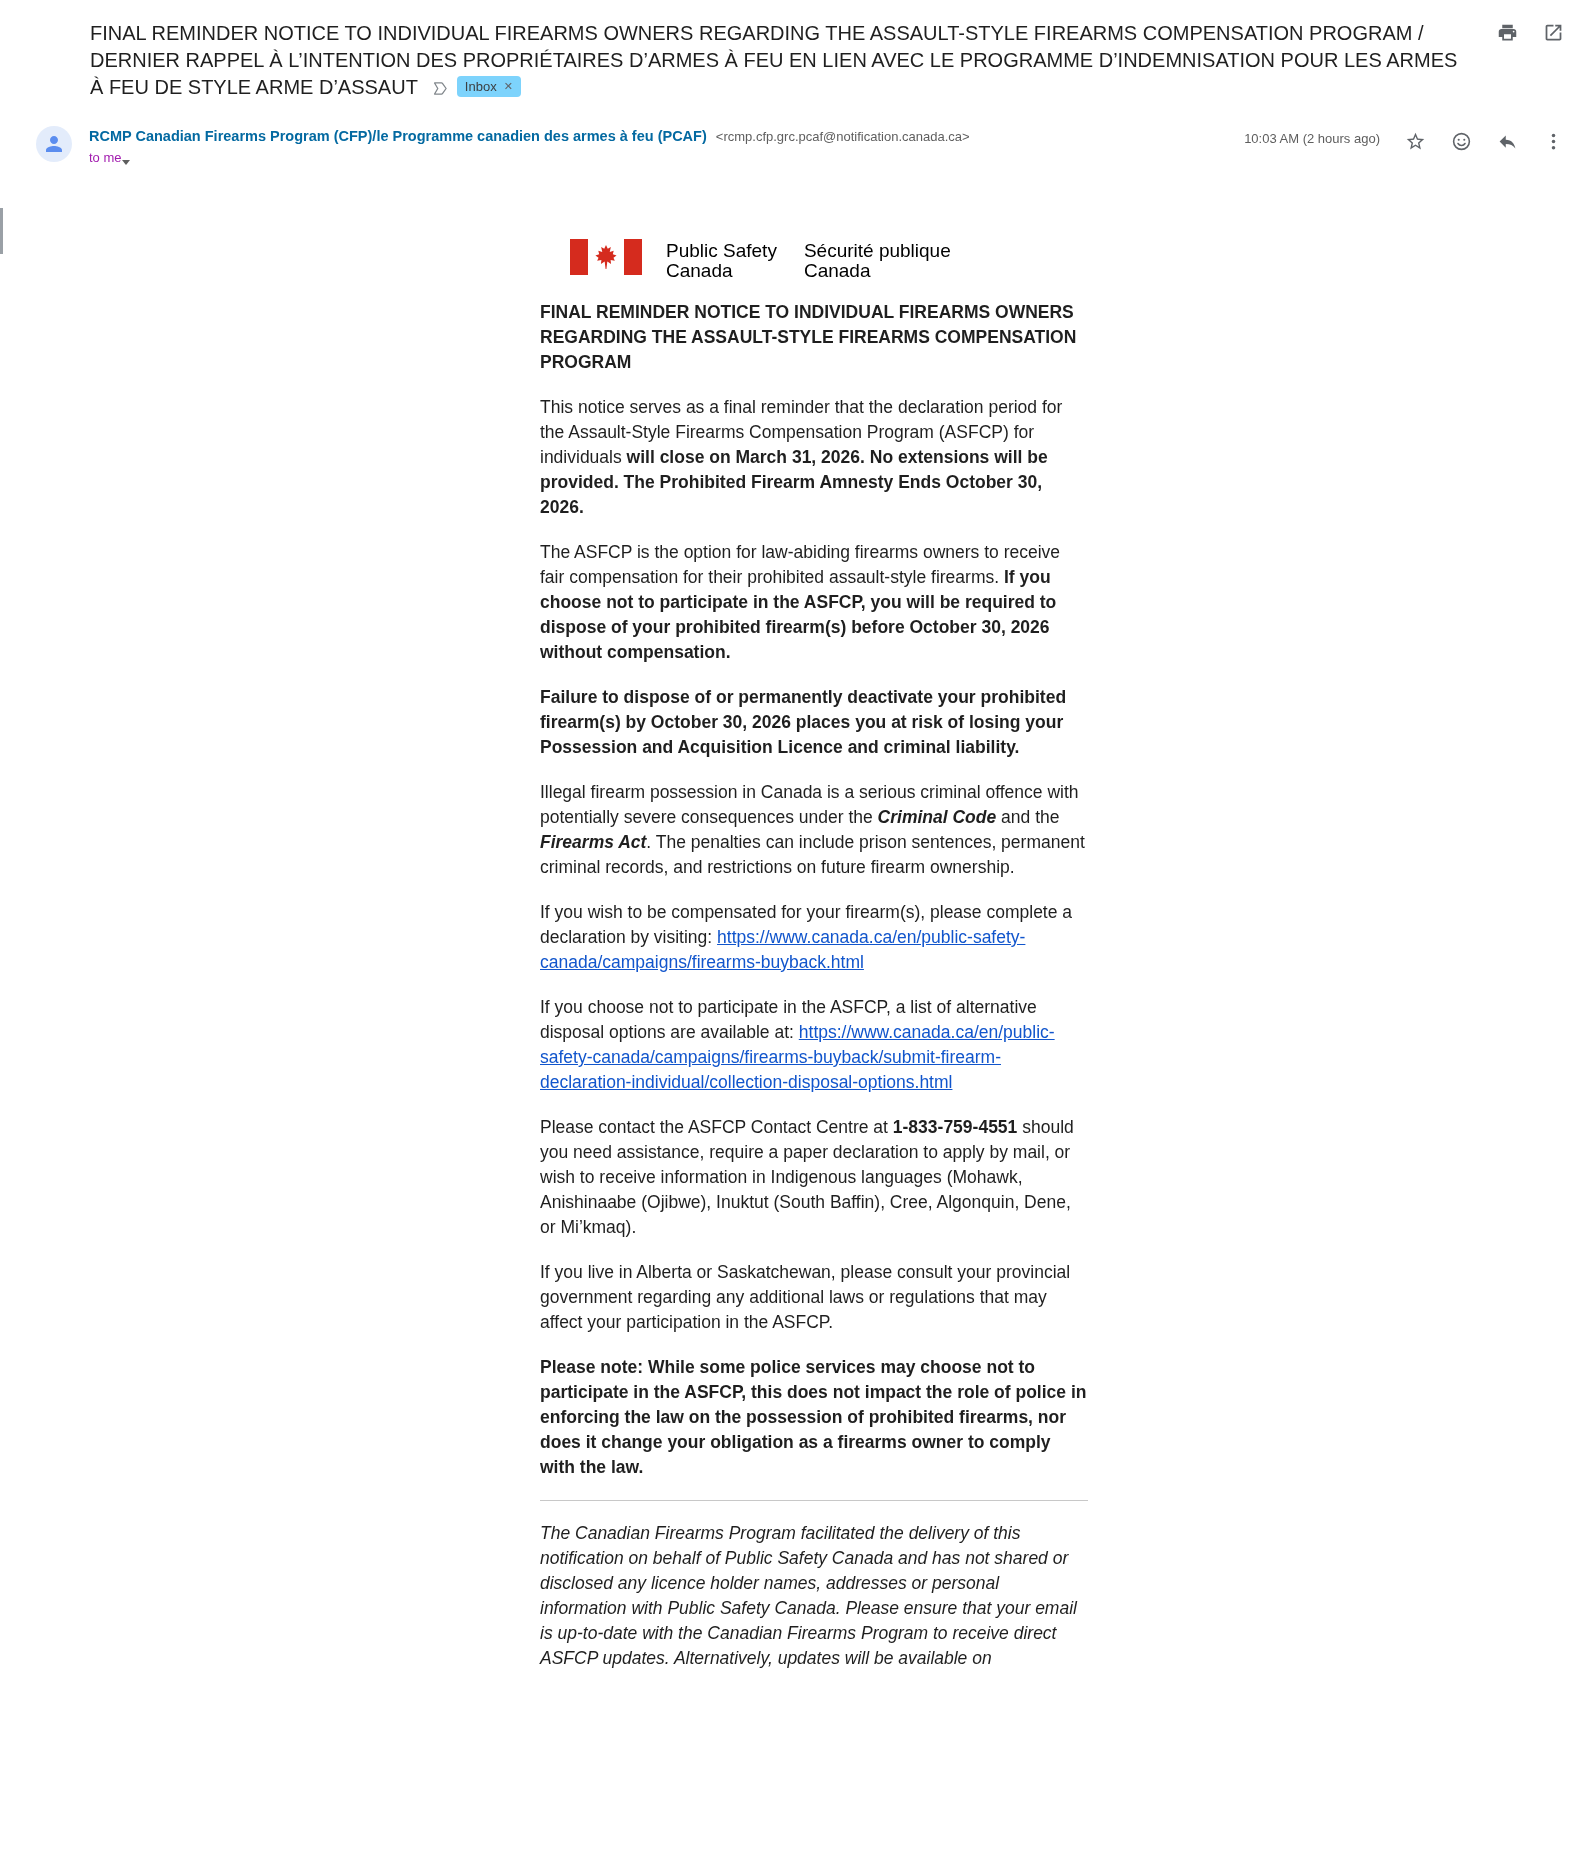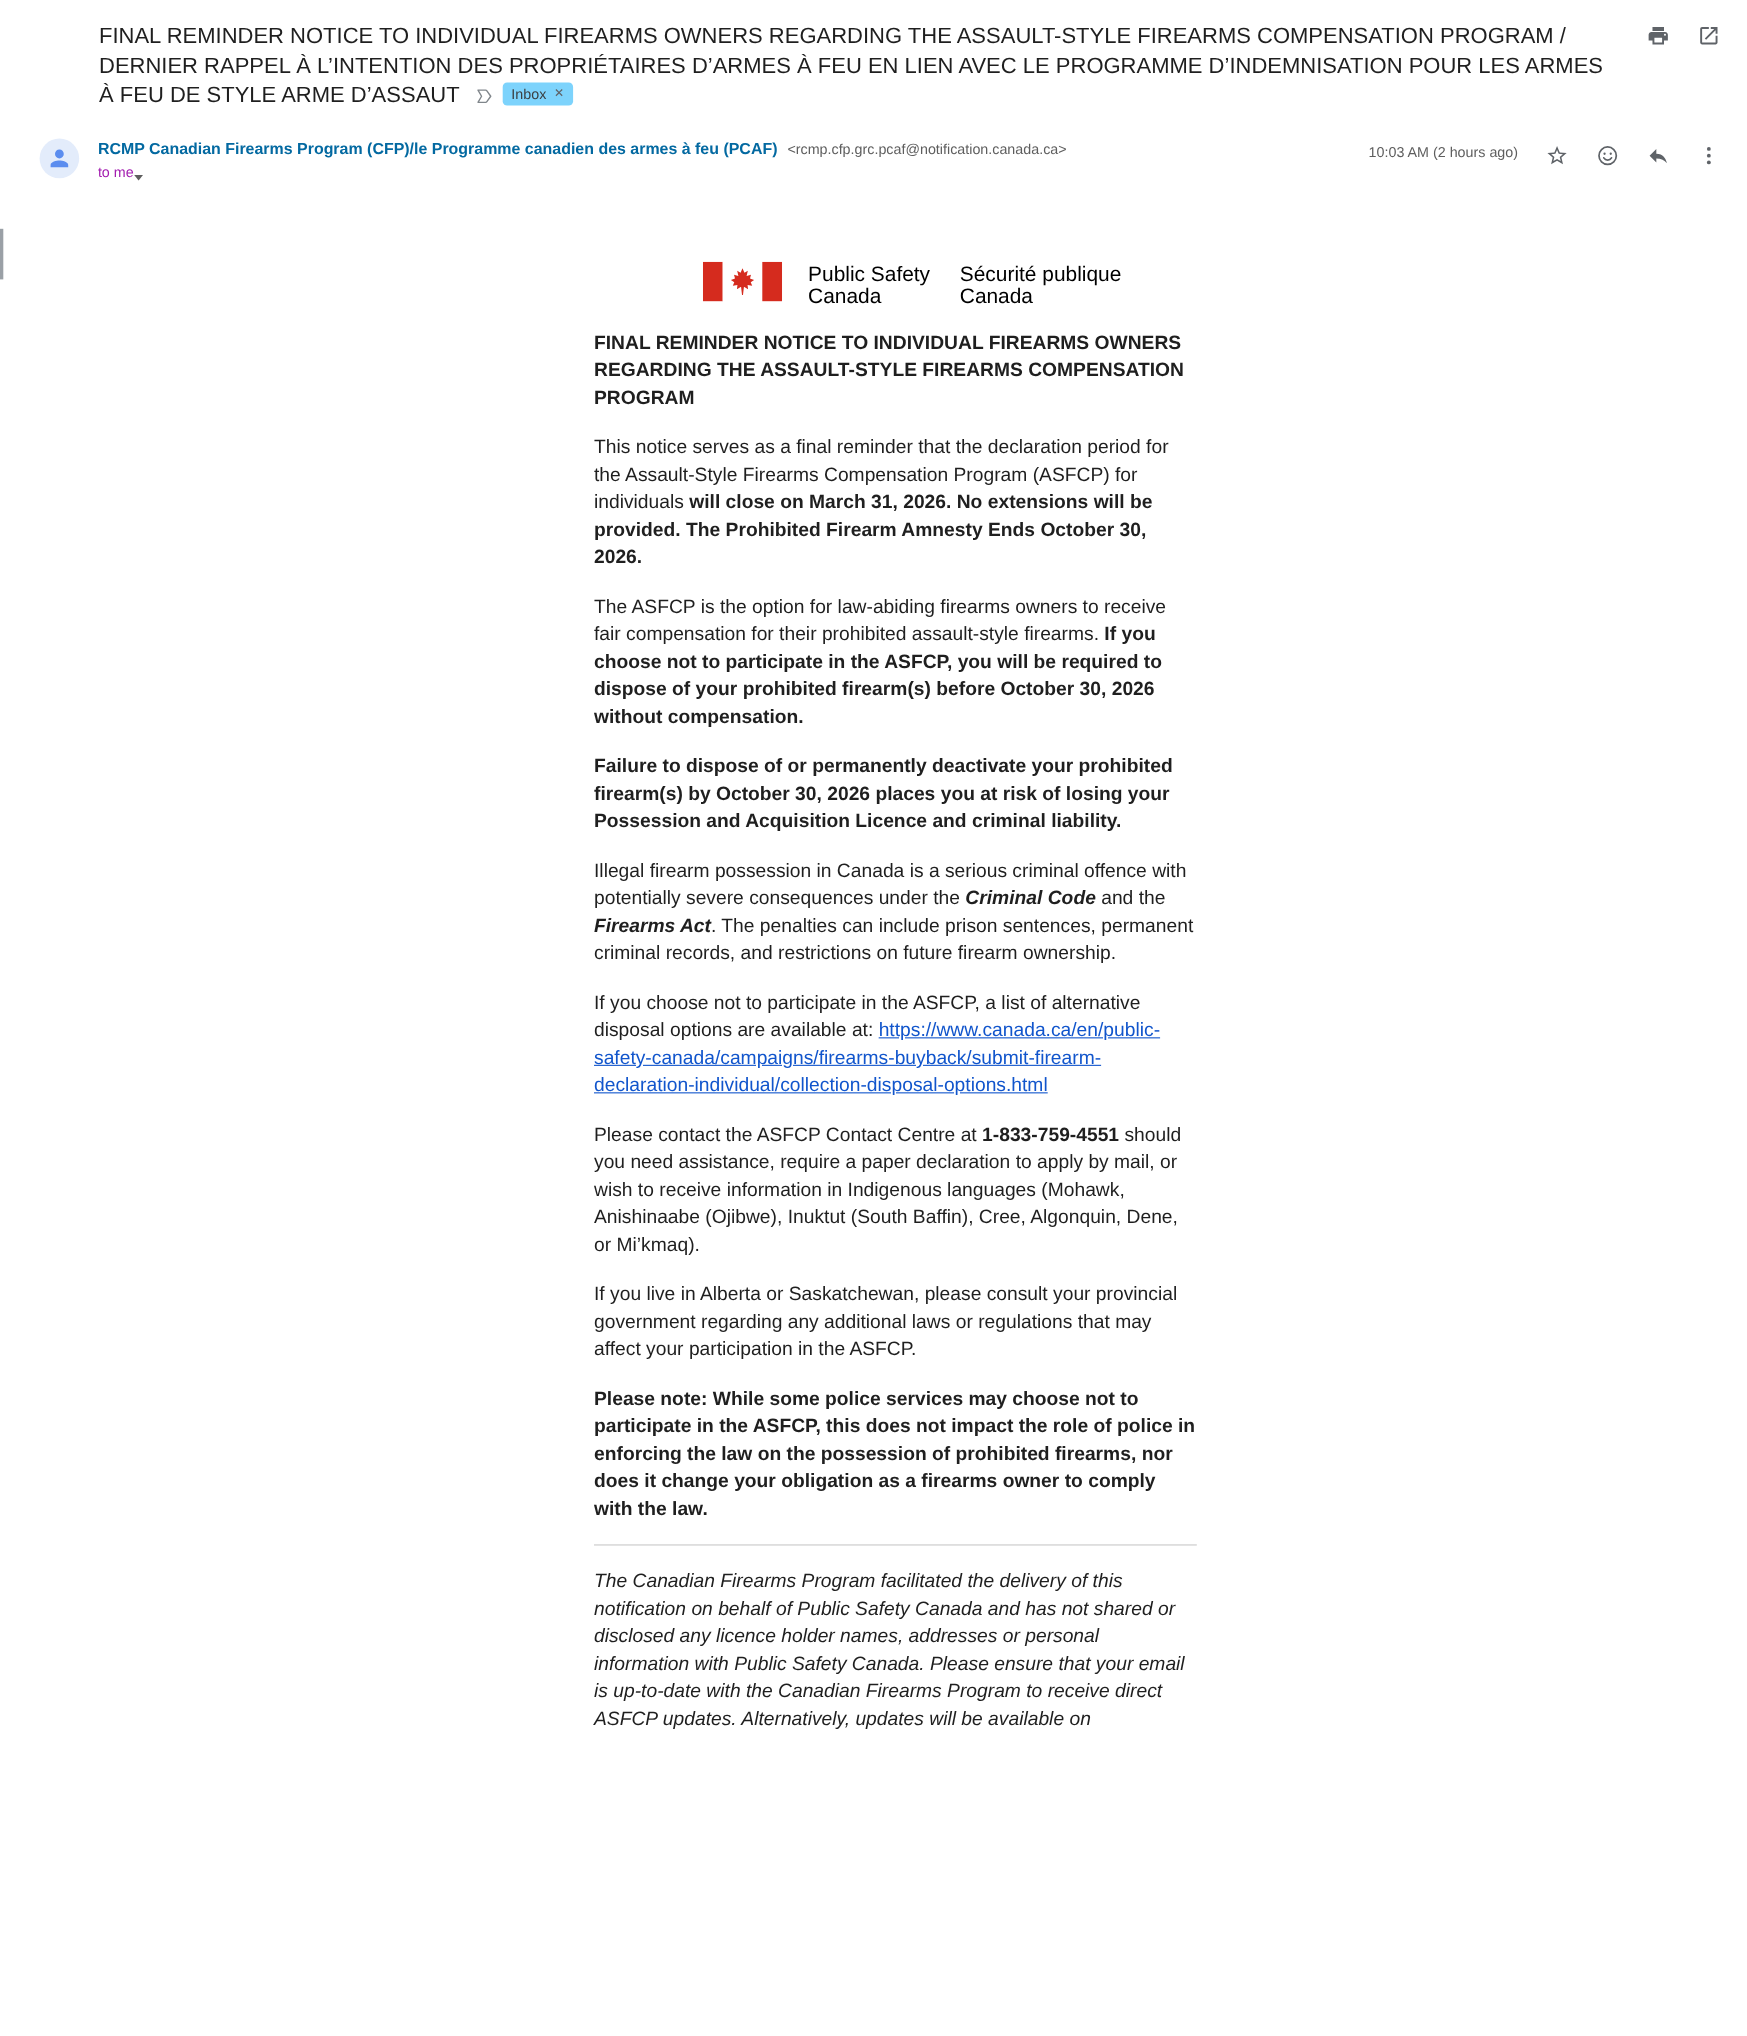--- a/index.html
+++ b/index.html
@@ -27,21 +27,21 @@
   .sender-name { font-weight:700; color:#0369a1; }
   .sender-email { font-size:13px; color:#5e5e5e; margin-left:5px; }
   .to-line { font-size:13px; color:#a21caf; margin-top:4px; display:flex; align-items:flex-end; gap:0; cursor:pointer; width:max-content; }
   .caret { width:0; height:0; border-left:4px solid transparent; border-right:4px solid transparent; border-top:5px solid #5e5e5e; }
   .meta { display:flex; align-items:flex-start; gap:25px; padding-top:5px; color:#5f6368; }
   .timestamp { font-size:13px; color:#5e5e5e; white-space:nowrap; }
   .meta-icon { background:none; border:none; padding:0; width:21px; height:21px; cursor:pointer; color:#5f6368; }
 
   
   .email-content { width:548px; margin:74px 0 0 540px; font-size:17.5px; line-height:25px; color:#1f1f1f; }
-  .gov-logo { display:flex; align-items:flex-start; padding-left:30px;justify-content:center; }
+  .gov-logo { display:flex; align-items:flex-start; padding-left:30px; }
   .flag { width:72px; height:36px; flex:none; }
   .wordmark { font-size:19px; line-height:19.5px; color:#000; padding-top:2px; }
   .wordmark.en { margin-left:24px; }
   .wordmark.fr { margin-left:27px; }
   .francais { margin-top:88px; font-style:italic; }
   .notice-heading { margin-top:20px; font-size:17.5px; line-height:25px; font-weight:700; }
   .body-para { margin-top:20px; }
   .email-link { color:#1155cc; text-decoration:underline; overflow-wrap:anywhere; cursor:pointer; }
   .divider { border:none; border-top:1px solid #c8c8c8; margin:20px 0 20px 0; }
 </style>
@@ -144,20 +144,21 @@
     </div>
 
 
     <h2 class="notice-heading">FINAL REMINDER NOTICE TO INDIVIDUAL FIREARMS OWNERS REGARDING THE ASSAULT-STYLE FIREARMS COMPENSATION PROGRAM</h2>
 
     <div>
         <p class="body-para"><span>This notice serves as a final reminder that the declaration period for the Assault-Style Firearms Compensation Program (ASFCP) for individuals </span><span style="font-weight: 700;">will close on March 31, 2026. No extensions will be provided. The Prohibited Firearm Amnesty Ends October 30, 2026.</span></p>
         <p class="body-para"><span>The ASFCP is the option for law-abiding firearms owners to receive fair compensation for their prohibited assault-style firearms. </span><span style="font-weight: 700;">If you choose not to participate in the ASFCP, you will be required to dispose of your prohibited firearm(s) before October 30, 2026 without compensation.</span></p>
         <p class="body-para"><span style="font-weight: 700;">Failure to dispose of or permanently deactivate your prohibited firearm(s) by October 30, 2026 places you at risk of losing your Possession and Acquisition Licence and criminal liability.</span></p>
         <p class="body-para"><span>Illegal firearm possession in Canada is a serious criminal offence with potentially severe consequences under the </span><span style="font-weight: 700; font-style: italic;">Criminal Code</span><span> and the </span><span style="font-weight: 700; font-style: italic;">Firearms Act</span><span>. The penalties can include prison sentences, permanent criminal records, and restrictions on future firearm ownership.</span></p>
+        <p class="body-para"><span>If you wish to be compensated for your firearm(s), please complete a declaration by visiting: </span><a class="email-link" href="#">https://www.canada.ca/en/public-safety-canada/campaigns/firearms-buyback.html</a></p>
         <p class="body-para"><span>If you choose not to participate in the ASFCP, a list of alternative disposal options are available at: </span><a class="email-link" href="#">https://www.canada.ca/en/public-safety-canada/campaigns/firearms-buyback/submit-firearm-declaration-individual/collection-disposal-options.html</a></p>
         <p class="body-para"><span>Please contact the ASFCP Contact Centre at </span><span style="font-weight: 700;">1-833-759-4551</span><span> should you need assistance, require a paper declaration to apply by mail, or wish to receive information in Indigenous languages (Mohawk, Anishinaabe (Ojibwe), Inuktut (South Baffin), Cree, Algonquin, Dene, or Mi’kmaq).</span></p>
         <p class="body-para"><span>If you live in Alberta or Saskatchewan, please consult your provincial government regarding any additional laws or regulations that may affect your participation in the ASFCP.</span></p>
         <p class="body-para"><span style="font-weight: 700;">Please note: While some police services may choose not to participate in the ASFCP, this does not impact the role of police in enforcing the law on the possession of prohibited firearms, nor does it change your obligation as a firearms owner to comply with the law.</span></p>
       </div>
 
     <hr class="divider">
 
     <p class="body-para"><span style="font-style: italic;">The Canadian Firearms Program facilitated the delivery of this notification on behalf of Public Safety Canada and has not shared or disclosed any licence holder names, addresses or personal information with Public Safety Canada. Please ensure that your email is up-to-date with the Canadian Firearms Program to receive direct ASFCP updates. Alternatively, updates will be available on</span></p>
 

